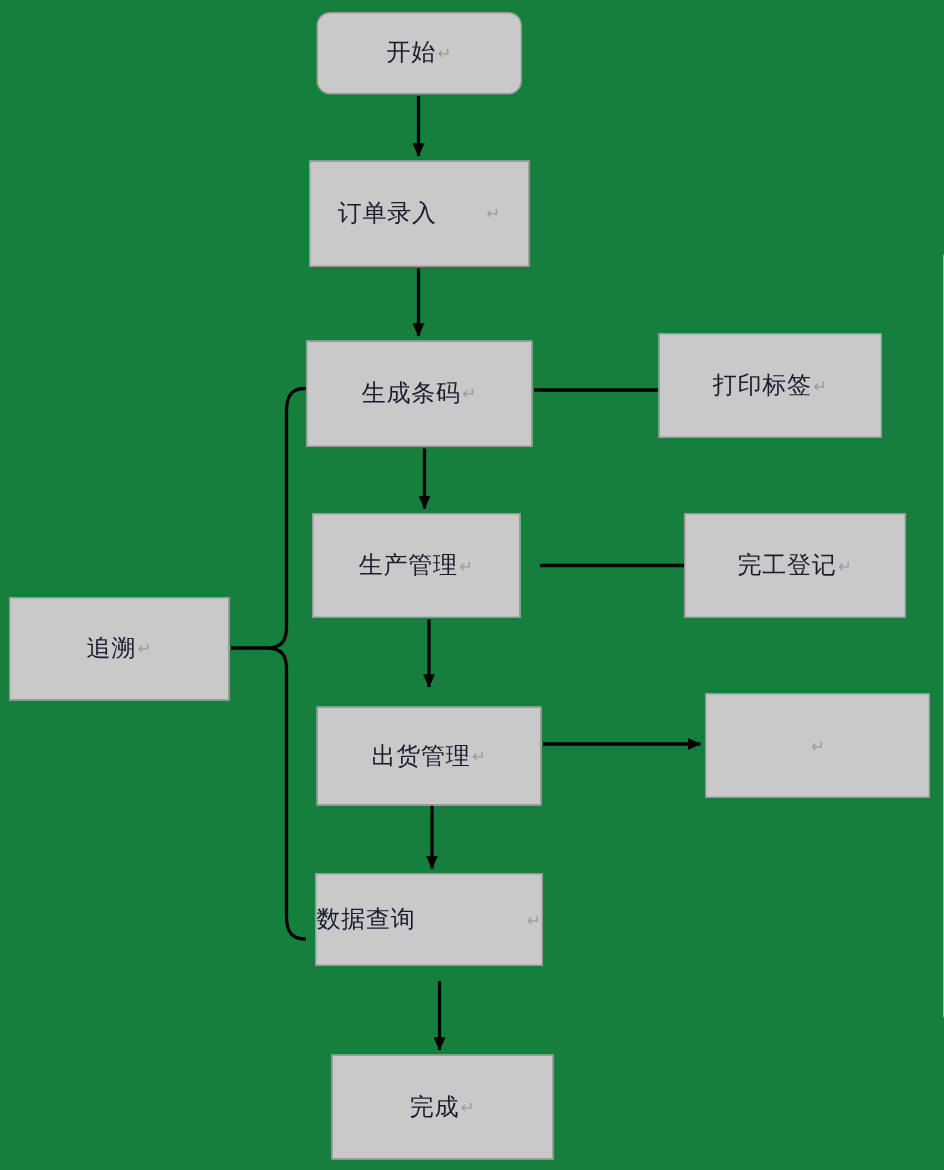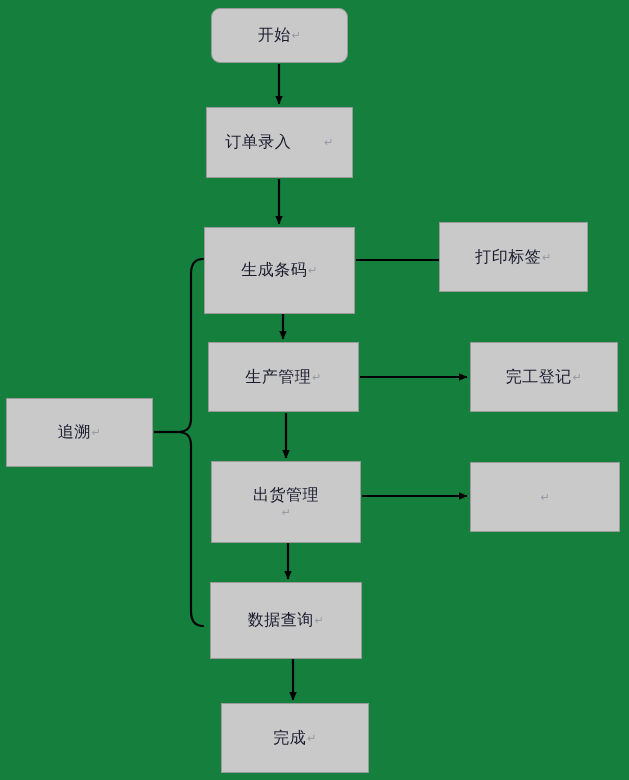--- a/index.html
+++ b/index.html
@@ -92,51 +92,51 @@
   <div class="node rounded" style="left:211px; top:8px; width:137px; height:55px;">
     <span class="node-label">开始</span>
       <span class="pilcrow">↵</span>
   </div>
 
   <div class="node" style="left:206px; top:107px; width:147px; height:71px;gap:32px;">
     <span class="node-label">订单录入</span>
       <span class="pilcrow">↵</span>
   </div>
 
-  <div class="node" style="left:204px; top:227px; width:151px; height:87px;">
+  <div class="node" style="left:204px; top:227px; width:151px; height:71px;">
     <span class="node-label">生成条码</span>
       <span class="pilcrow">↵</span>
   </div>
 
-  <div class="node" style="left:208px; top:342px; width:151px; height:70px;justify-content:center;">
+  <div class="node" style="left:208px; top:342px; width:139px; height:70px;justify-content:center;">
     <span class="node-label">生产管理</span>
       <span class="pilcrow">↵</span>
   </div>
 
-  <div class="node" style="left:211px; top:461px; width:150px; height:82px;flex-direction:column;">
+  <div class="node" style="left:211px; top:471px; width:150px; height:66px;">
     <span class="node-label">出货管理</span>
       <span class="pilcrow">↵</span>
   </div>
 
-  <div class="node" style="left:210px; top:582px; width:152px; height:77px;">
+  <div class="node" style="left:210px; top:582px; width:152px; height:62px;justify-content:space-between;">
     <span class="node-label">数据查询</span>
       <span class="pilcrow">↵</span>
   </div>
 
   <div class="node" style="left:221px; top:703px; width:148px; height:70px;align-items:center;">
     <span class="node-label">完成</span>
       <span class="pilcrow">↵</span>
   </div>
 
   <div class="node" style="left:439px; top:222px; width:149px; height:70px;">
     <span class="node-label">打印标签</span>
       <span class="pilcrow">↵</span>
   </div>
 
-  <div class="node" style="left:470px; top:342px; width:148px; height:70px;">
+  <div class="node" style="left:456px; top:342px; width:148px; height:70px;">
     <span class="node-label">完工登记</span>
       <span class="pilcrow">↵</span>
   </div>
 
   <div class="node" style="left:470px; top:462px; width:150px; height:70px;">
       <span class="pilcrow">↵</span>
   </div>
 
   <div class="node" style="left:6px; top:398px; width:147px; height:69px;">
     <span class="node-label">追溯</span>

